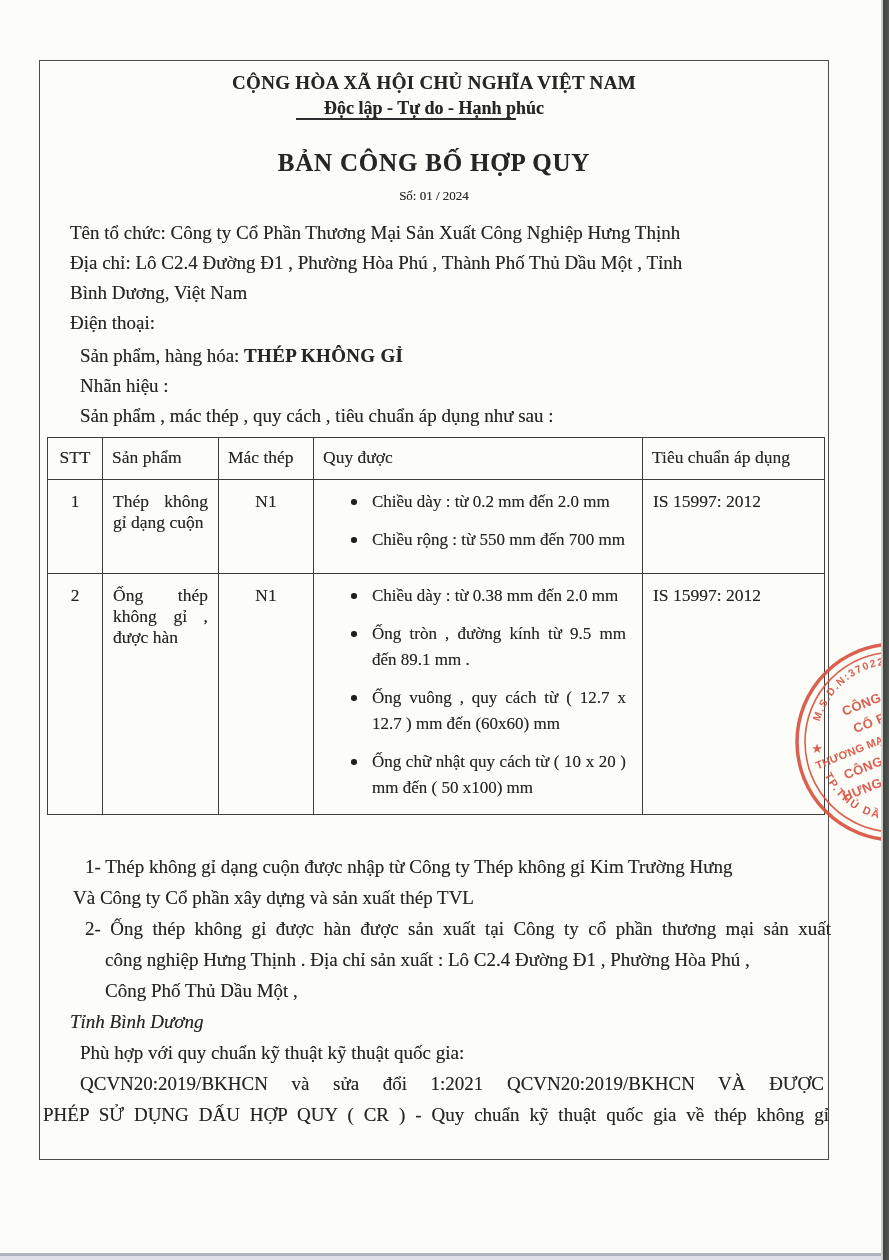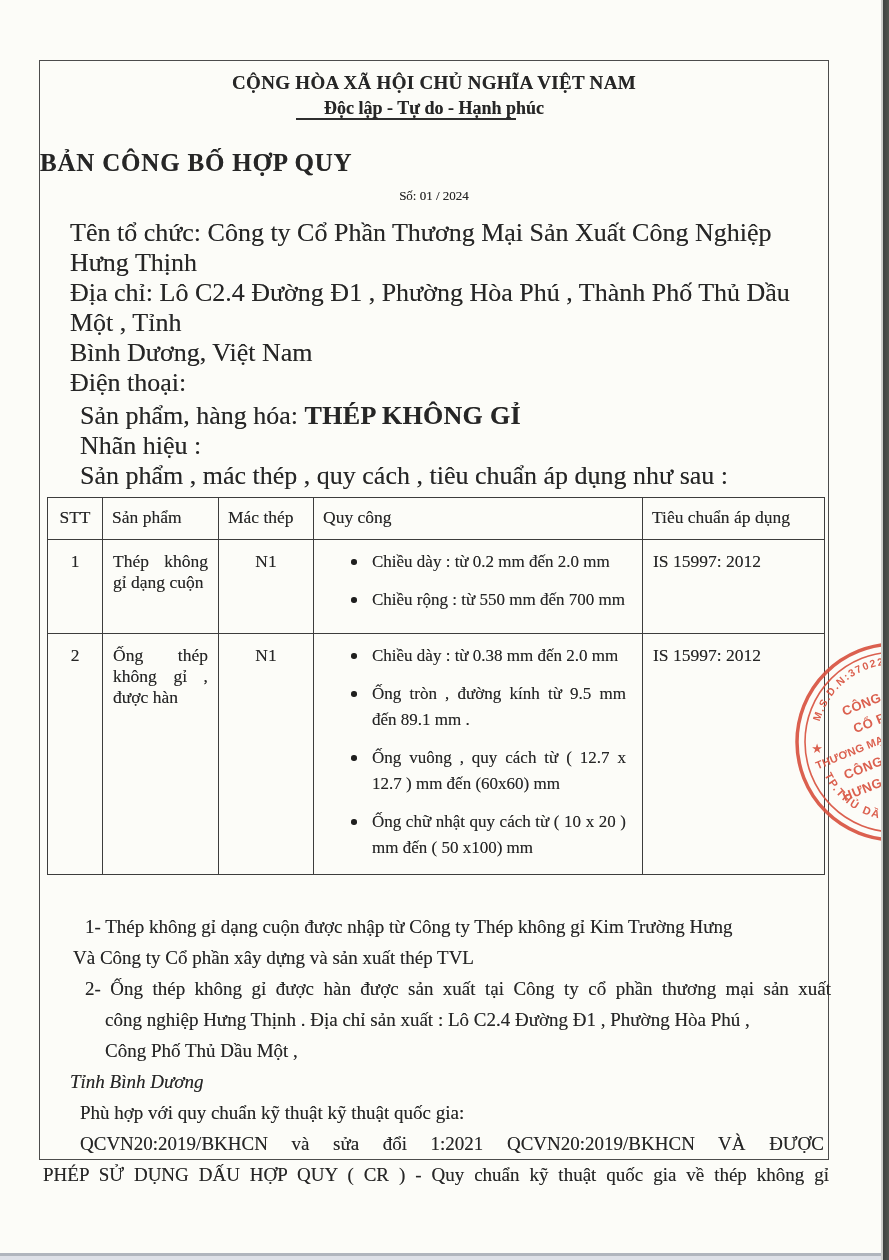--- a/index.html
+++ b/index.html
@@ -27,23 +27,23 @@
   
   .page-frame {
     position:absolute; left:39px; top:60px; width:790px; height:1100px;
     border:1.6px solid #4c4c4c;
     box-sizing:border-box;
   }
   .txt { text-shadow:0 0 .5px rgba(50,50,50,.5); }
   .national-header { margin-top:11px; text-align:center; font-weight:bold; font-size:19px; letter-spacing:.3px; }
   .motto { margin-top:4px; text-align:center; font-weight:bold; font-size:18px; }
   .motto-underline { position:absolute; left:256px; top:57px; width:220px; height:2.4px; background:#2e2e2e; }
-  .doc-title { margin-top:30px; text-align:left; font-weight:bold; font-size:25px; letter-spacing:.8px; }
+  .doc-title { margin-top:30px; text-align:center; font-weight:bold; font-size:25px; letter-spacing:.8px; }
   .doc-number { margin-top:11px; text-align:center; font-size:13px; }
-  .info-block { margin-top:14px; font-size:26px; line-height:30px; }
+  .info-block { margin-top:14px; font-size:19px; line-height:30px; }
   .ind1 { margin-left:30px; }
   .ind2 { margin-left:40px; }
   .product-line { margin-top:3px; }
   .product-value { font-weight:bold; letter-spacing:.3px; }
   
   table.conformity { margin:6px 0 0 7px; border-collapse:collapse; width:777px; table-layout:fixed; font-size:17.5px;padding-left:17px; }
   table.conformity th, table.conformity td {
     border:1.6px solid #3d3d3d; vertical-align:top; font-weight:normal;
     box-sizing:border-box; text-shadow:0 0 .5px rgba(50,50,50,.5);
   }
@@ -107,21 +107,21 @@
           <col style="width:116px">
           <col style="width:95px">
           <col style="width:329px">
           <col style="width:182px">
       </colgroup>
       <thead>
         <tr>
           <th class="h h-stt">STT</th>
           <th class="h">Sản phẩm</th>
           <th class="h">Mác thép</th>
-          <th class="h">Quy công</th>
+          <th class="h">Quy được</th>
           <th class="h">Tiêu chuẩn áp dụng</th>
         </tr>
       </thead>
       <tbody>
         <tr class="r1">
           <td class="c-stt">1</td>
           <td class="c-prod">Thép không gỉ dạng cuộn</td>
           <td class="c-grade">N1</td>
           <td class="c-specs">
             <div class="spec-item">Chiều dày : từ 0.2 mm đến 2.0 mm</div>

